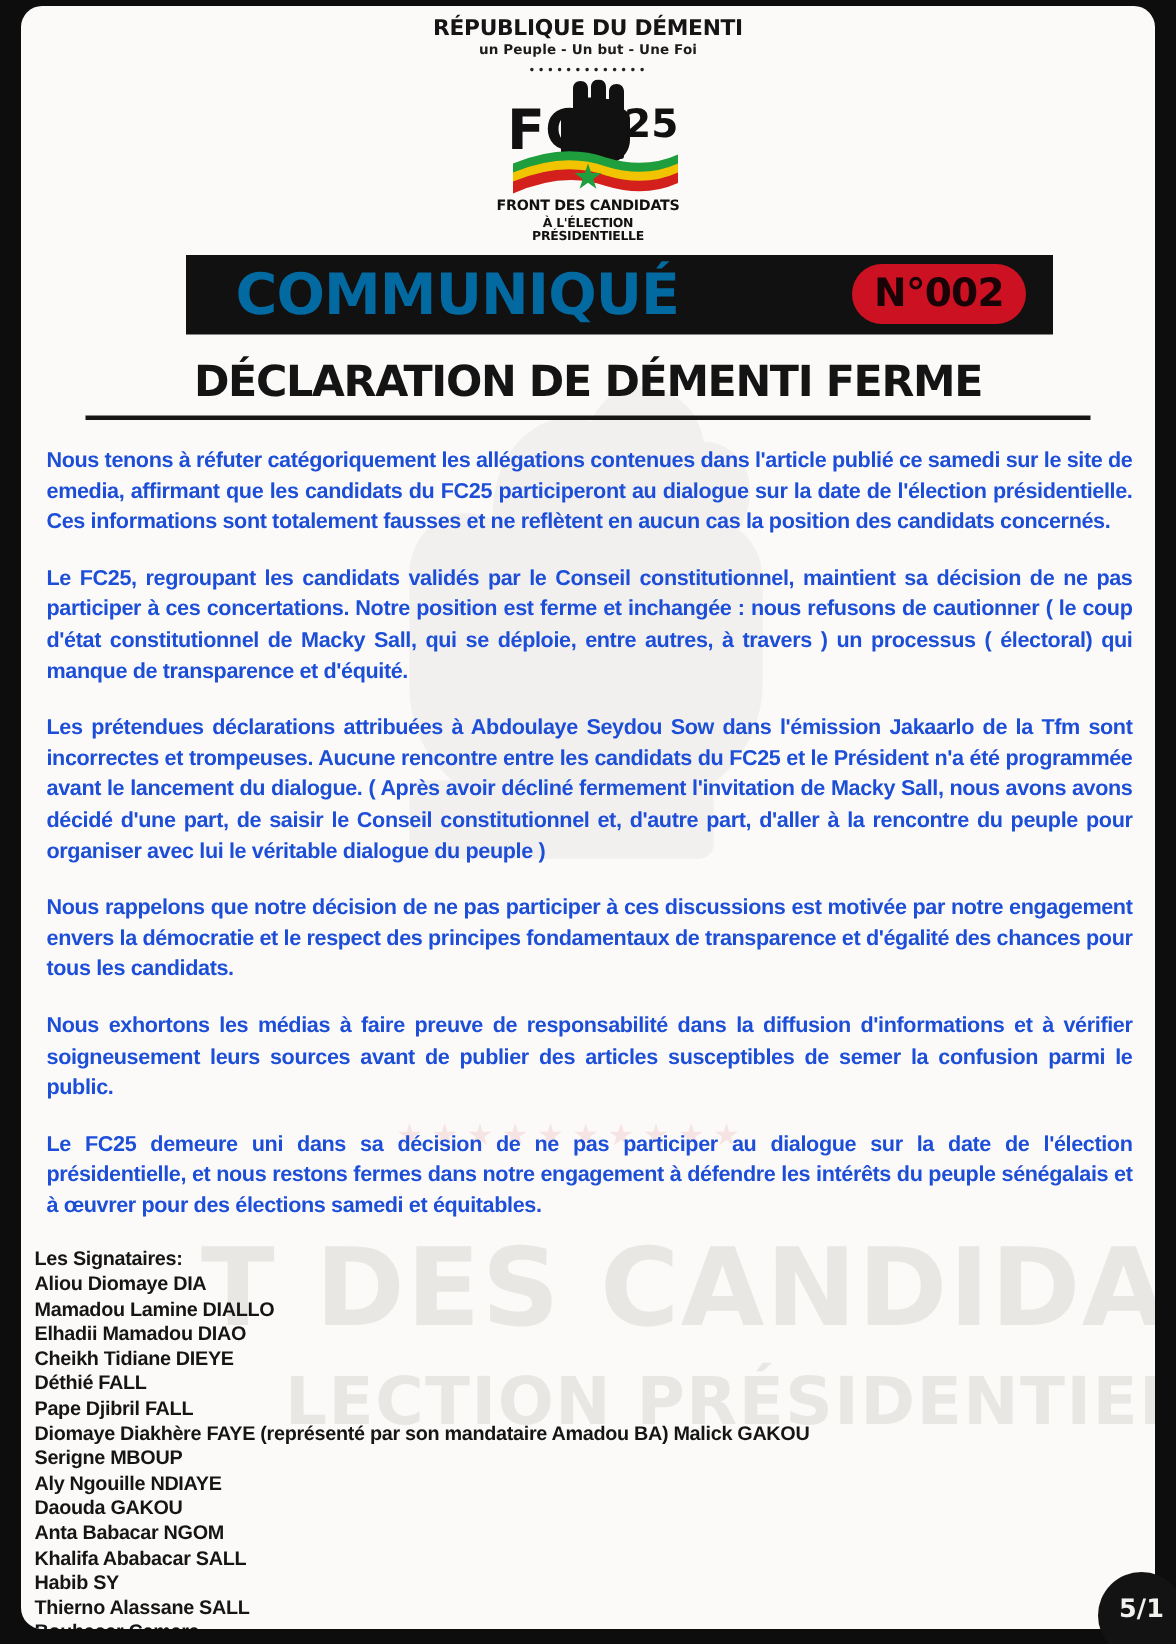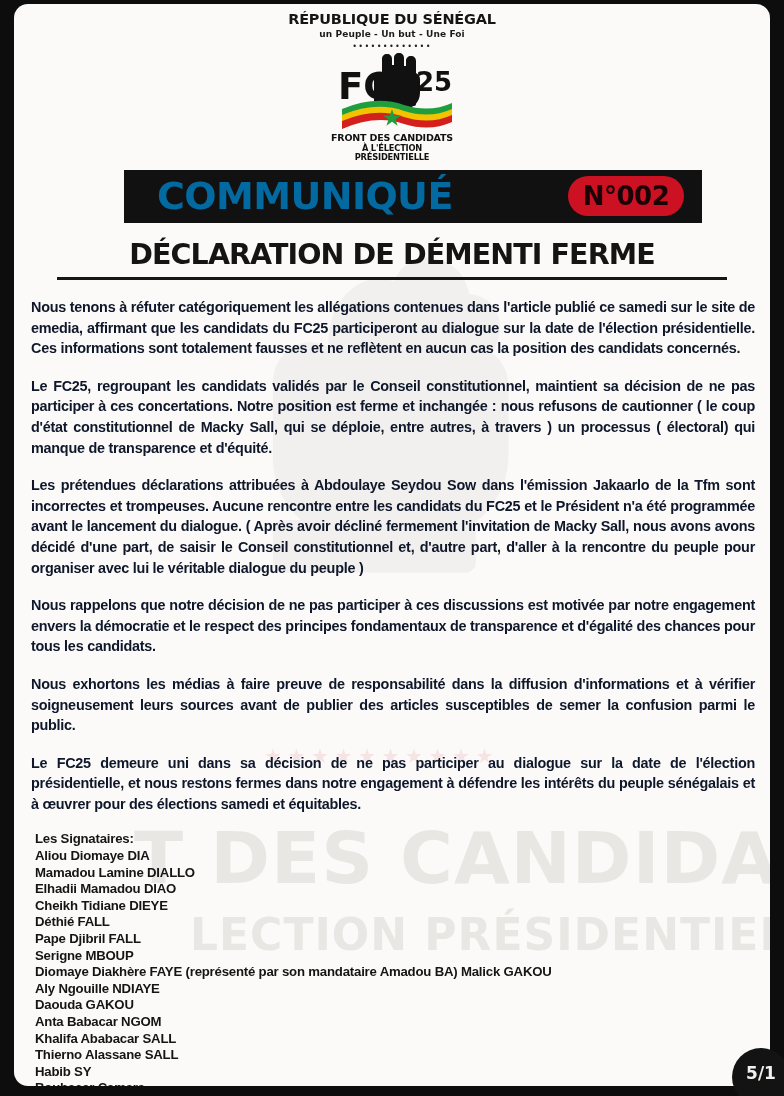--- a/index.html
+++ b/index.html
@@ -197,31 +197,31 @@
     position: relative;
     z-index: 2;
     padding: 0 15px 0 17px;
     margin-top: 17px;
   }
   .para {
     font-family: "Liberation Sans", sans-serif;
     font-weight: 600;
     font-size: 14.4px;
     line-height: 20.6px;
-    color: #0f172a;
+    color: #1d4ed8;
     text-align: justify;
     margin-bottom: 17px;
     letter-spacing: -0.25px;
   }
 
   
   .sig-block {
     position: relative;
     z-index: 2;
-    padding: 0 21px;
+    padding: 0 9px;
     margin-top: 8px;
   }
   .sig-head, .sig-name {
     font-family: "Liberation Sans", sans-serif;
     font-weight: 700;
     font-size: 13.2px;
     line-height: 16.6px;
     color: #151515;
     letter-spacing: -0.2px;
     white-space: nowrap;
@@ -260,21 +260,21 @@
       <svg class="wm-fist" viewBox="0 0 100 110">
         <path fill="#5a5a5a" d="M30 38c0-9 4-16 11-19 3-1 6-1 9 0 2-5 7-8 12-7 6 1 10 5 11 11 4 0 8 3 9 7 1 4 0 8-2 11 3 2 5 6 5 10v21c0 14-11 26-26 26H38C24 98 13 87 13 73V50c0-6 4-11 9-12 3-1 6 0 8 1z"></path>
         <rect x="13" y="92" width="62" height="16" rx="3" fill="#5a5a5a"></rect>
       </svg>
       <div class="wm-stars">★ ★ ★ ★ ★ ★ ★ ★ ★ ★</div>
       <div class="wm-word wm-word-1">T DES CANDIDATS</div>
       <div class="wm-word wm-word-2">LECTION PRÉSIDENTIELLE</div>
     </div>
 
     <div class="header">
-      <div class="rep-title">RÉPUBLIQUE DU SÉNÉGAL</div>
+      <div class="rep-title">RÉPUBLIQUE DU DÉMENTI</div>
       <div class="rep-motto">un Peuple - Un but - Une Foi</div>
       <div class="rep-dots">•••••••••••••</div>
     </div>
 
     <div class="logo-wrap">
       <svg width="132" height="80" viewBox="0 0 132 80">
 
         <g>
           <path fill="#111" d="M56 6c0-3 2-5 5-5s5 2 5 5v6h2V5c0-3 2-5 5-5s5 2 5 5v8h2V8c0-3 2-5 5-5s5 2 5 5v12c2 1 4 3 4 6v14c0 9-7 16-16 16H62c-8 0-14-6-14-14V26c0-3 2-5 5-5 1 0 2 0 3 1V6z"></path>
           <rect x="48" y="44" width="42" height="9" rx="2" fill="#111"></rect>
@@ -316,28 +316,28 @@
     </div>
 
     <div class="sig-block">
       <div class="sig-head">Les Signataires:</div>
       <div class="sig-name">Aliou Diomaye DIA</div>
       <div class="sig-name">Mamadou Lamine DIALLO</div>
       <div class="sig-name">Elhadii Mamadou DIAO</div>
       <div class="sig-name">Cheikh Tidiane DIEYE</div>
       <div class="sig-name">Déthié FALL</div>
       <div class="sig-name">Pape Djibril FALL</div>
+      <div class="sig-name">Diomaye Diakhère FAYE (représenté par son mandataire Amadou BA) Malick GAKOU</div>
       <div class="sig-name">Serigne MBOUP</div>
-      <div class="sig-name">Diomaye Diakhère FAYE (représenté par son mandataire Amadou BA) Malick GAKOU</div>
       <div class="sig-name">Aly Ngouille NDIAYE</div>
       <div class="sig-name">Daouda GAKOU</div>
       <div class="sig-name">Anta Babacar NGOM</div>
       <div class="sig-name">Khalifa Ababacar SALL</div>
+      <div class="sig-name">Habib SY</div>
       <div class="sig-name">Thierno Alassane SALL</div>
-      <div class="sig-name">Habib SY</div>
       <div class="sig-name">Boubacar Camara</div>
     </div>
 
   </div>
 
   <div class="page-badge">
     <span>5/1</span>
   </div>
 
 </div>

